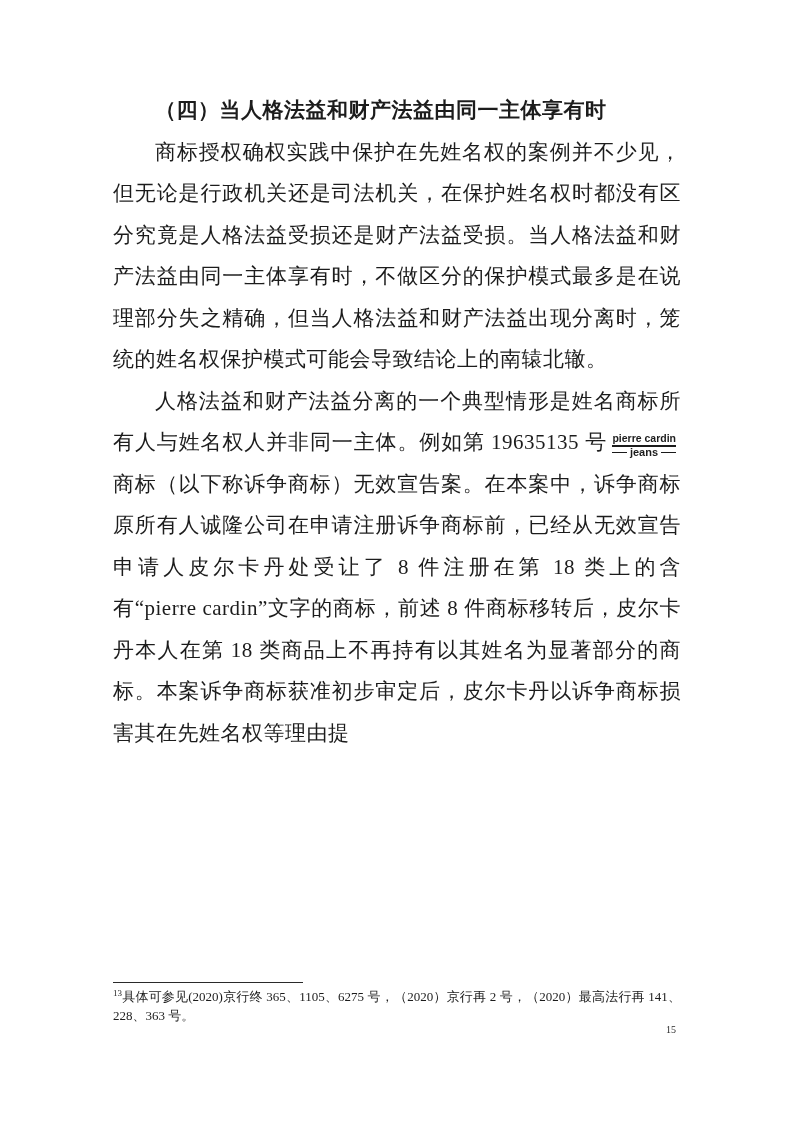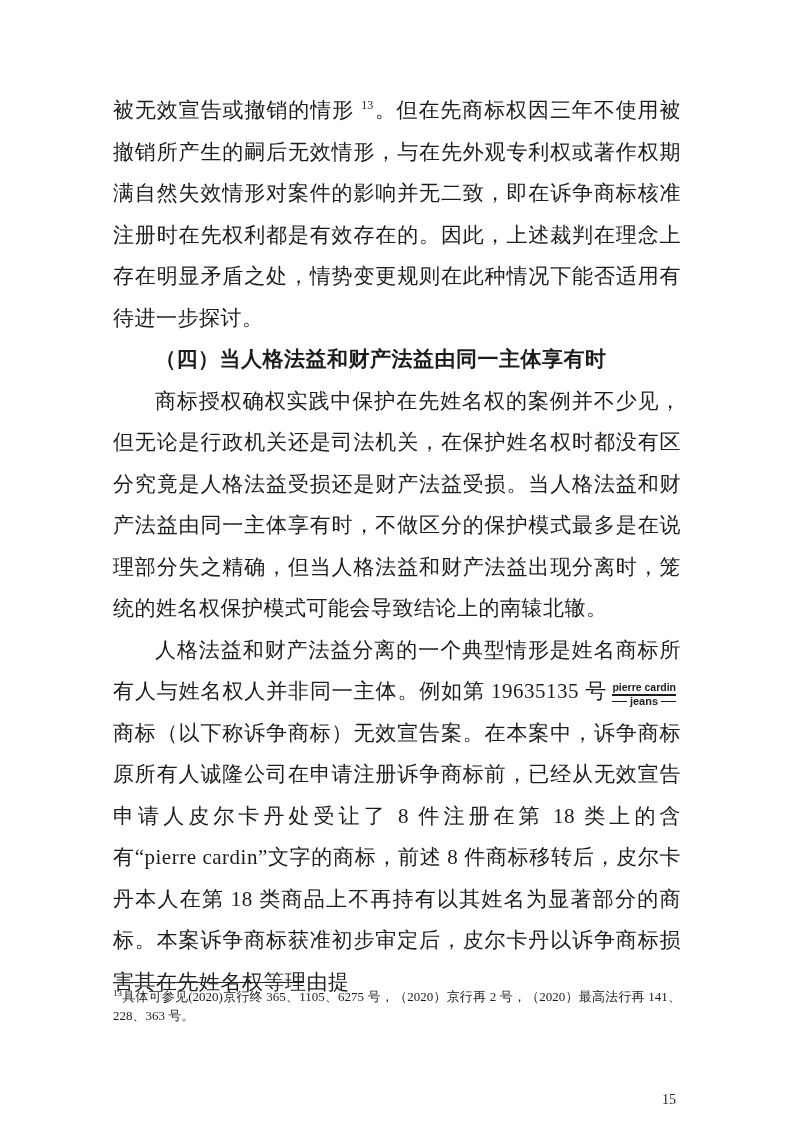--- a/index.html
+++ b/index.html
@@ -84,34 +84,33 @@
     line-height:18.5px;
     text-align:justify;
   }
   .fn-text sup {
     font-size:9px;
     line-height:0;
     vertical-align:super;
   }
   .page-number {
     position:absolute;
-    top:1092px;
+    top:1024px;
     right:118px;
-    font-size:14px;
+    font-size:10px;
     color:#2a2a2a;
   }
 </style>
 </head>
 <body>
 
 <div class="page">
 
   <div class="content">
 
-    <p class="body"><span>被无效宣告或撤销的情形 </span><sup class="fnref">13</sup><span>。但在先商标权因三年不使用被撤销所产生的嗣后无效情形，与在先外观专利权或著作权期满自然失效情形对案件的影响并无二致，即在诉争商标核准注册时在先权利都是有效存在的。因此，上述裁判在理念上存在明显矛盾之处，情势变更规则在此种情况下能否适用有待进一步探讨。</span></p>
 
     <p class="heading">（四）当人格法益和财产法益由同一主体享有时</p>
 
     <p class="indent">商标授权确权实践中保护在先姓名权的案例并不少见，但无论是行政机关还是司法机关，在保护姓名权时都没有区分究竟是人格法益受损还是财产法益受损。当人格法益和财产法益由同一主体享有时，不做区分的保护模式最多是在说理部分失之精确，但当人格法益和财产法益出现分离时，笼统的姓名权保护模式可能会导致结论上的南辕北辙。</p>
 
     <p class="indent"><span>人格法益和财产法益分离的一个典型情形是姓名商标所有人与姓名权人并非同一主体。例如第 19635135 号</span><span class="pc-logo"><span class="pc-top">pierre cardin</span><span class="pc-bottom">
             <span class="pc-line"></span>
             <span class="pc-word">jeans</span>
             <span class="pc-line"></span>
           </span></span><span>商标（以下称诉争商标）无效宣告案。在本案中，诉争商标原所有人诚隆公司在申请注册诉争商标前，已经从无效宣告申请人皮尔卡丹处受让了 8 件注册在第 18 类上的含有“pierre cardin”文字的商标，前述 8 件商标移转后，皮尔卡丹本人在第 18 类商品上不再持有以其姓名为显著部分的商标。本案诉争商标获准初步审定后，皮尔卡丹以诉争商标损害其在先姓名权等理由提</span></p>

